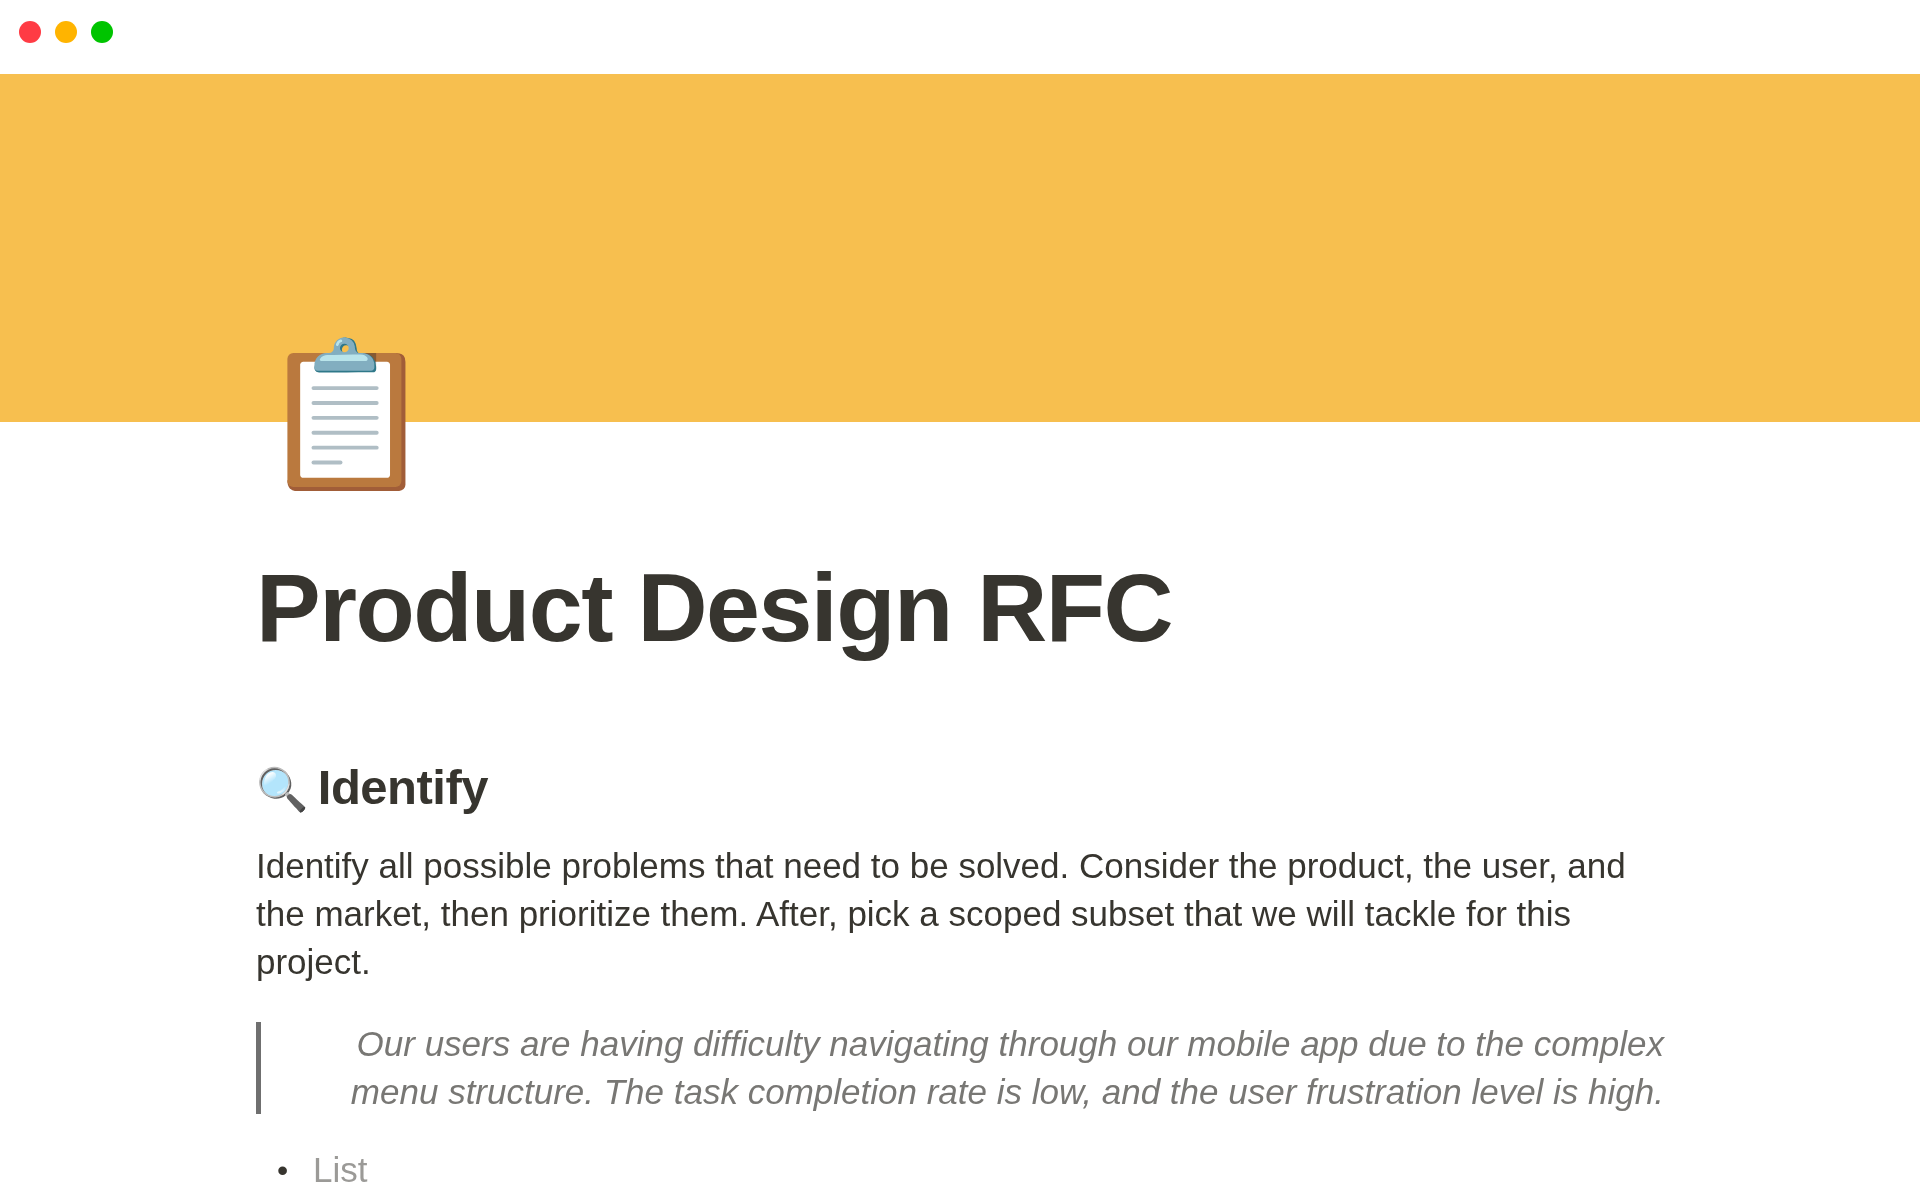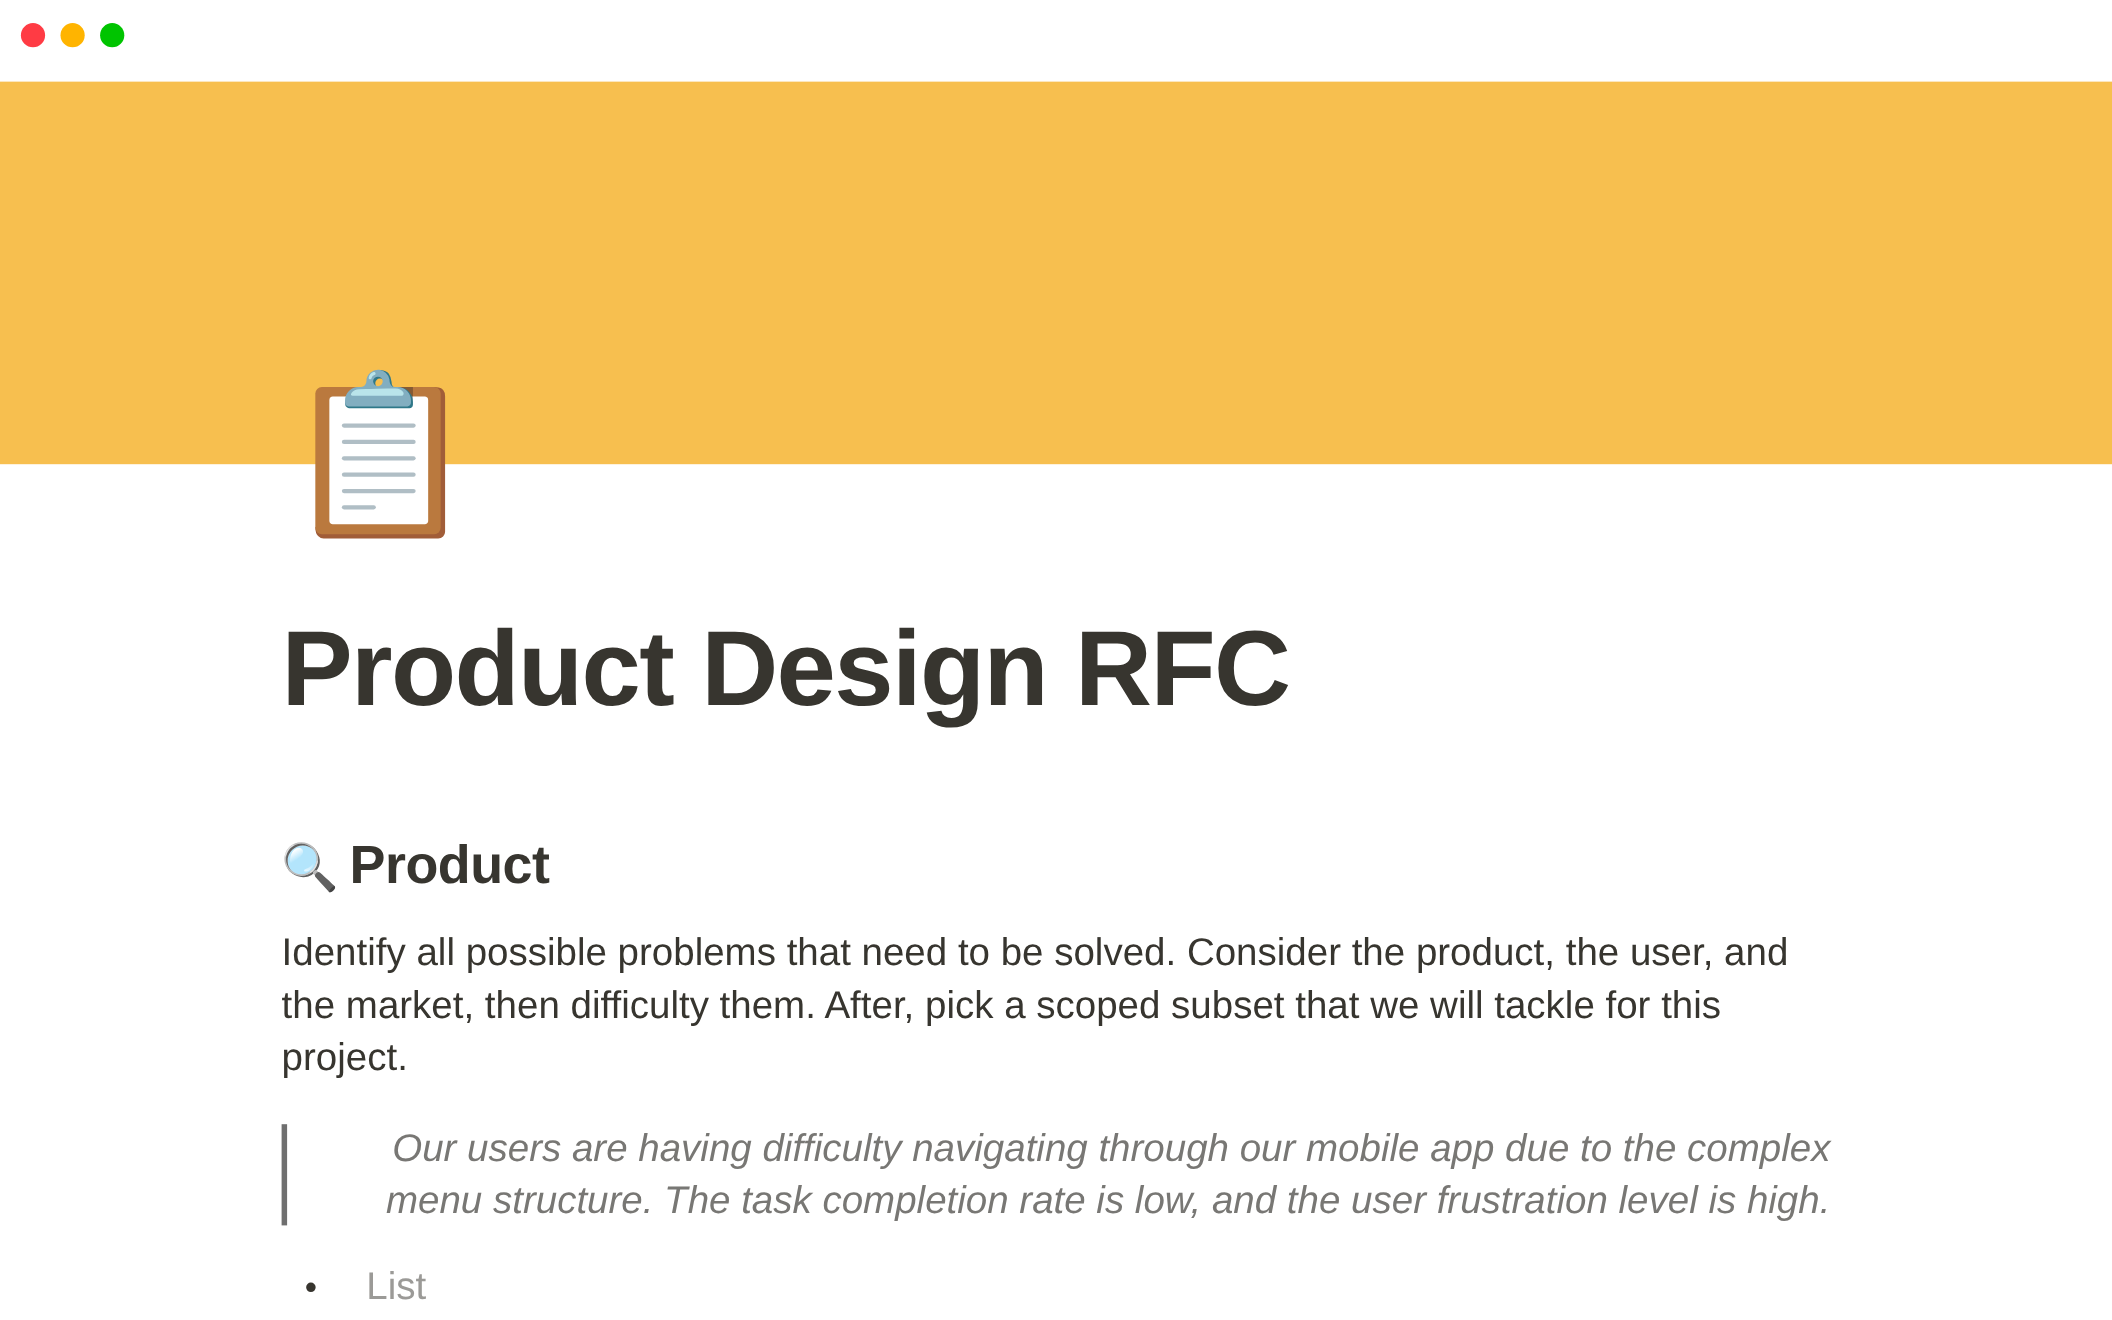--- a/index.html
+++ b/index.html
@@ -115,21 +115,21 @@
     line-height:48px;
   }
   .bullet {
     width:36px;
     flex:0 0 36px;
     margin-left:21px;
     color:#37352F;
     font-size:32px;
     line-height:48px;
   }
-  .list-label { color:#9B9A97;margin-left:20px; }
+  .list-label { color:#9B9A97; }
 </style>
 </head>
 <body>
 
 <div class="window">
 
   <div class="titlebar">
     <div class="traffic-lights">
       <span class="tl" id="tl-close" style="background: rgb(255, 59, 68);"></span>
       <span class="tl" id="tl-minimize" style="background: rgb(255, 180, 0);"></span>
@@ -140,24 +140,24 @@
   <div class="cover" id="cover-banner" style="background: rgb(247, 191, 79);"></div>
 
   <div class="page-icon">📋</div>
 
   <div class="doc">
 
     <h1 class="page-title">Product Design RFC</h1>
 
     <h2 class="h2">
       <span class="h2-emoji">🔍</span>
-      <span>Product</span>
+      <span>Identify</span>
     </h2>
 
-    <p class="para">Identify all possible problems that need to be solved. Consider the product, the user, and the market, then difficulty them. After, pick a scoped subset that we will tackle for this project.</p>
+    <p class="para">Identify all possible problems that need to be solved. Consider the product, the user, and the market, then prioritize them. After, pick a scoped subset that we will tackle for this project.</p>
 
     <div class="quote">
       <span class="quote-bar" style="background: rgb(111, 111, 111);"></span>
       <div class="quote-text" style="color: rgb(120, 119, 116);">Our users are having difficulty navigating through our mobile app due to the complex menu structure. The task completion rate is low, and the user frustration level is high.</div>
     </div>
 
     <ul class="list">
       <li class="list-item">
         <span class="bullet">•</span>
         <span class="list-label" style="color: rgb(155, 154, 151);">List</span>

